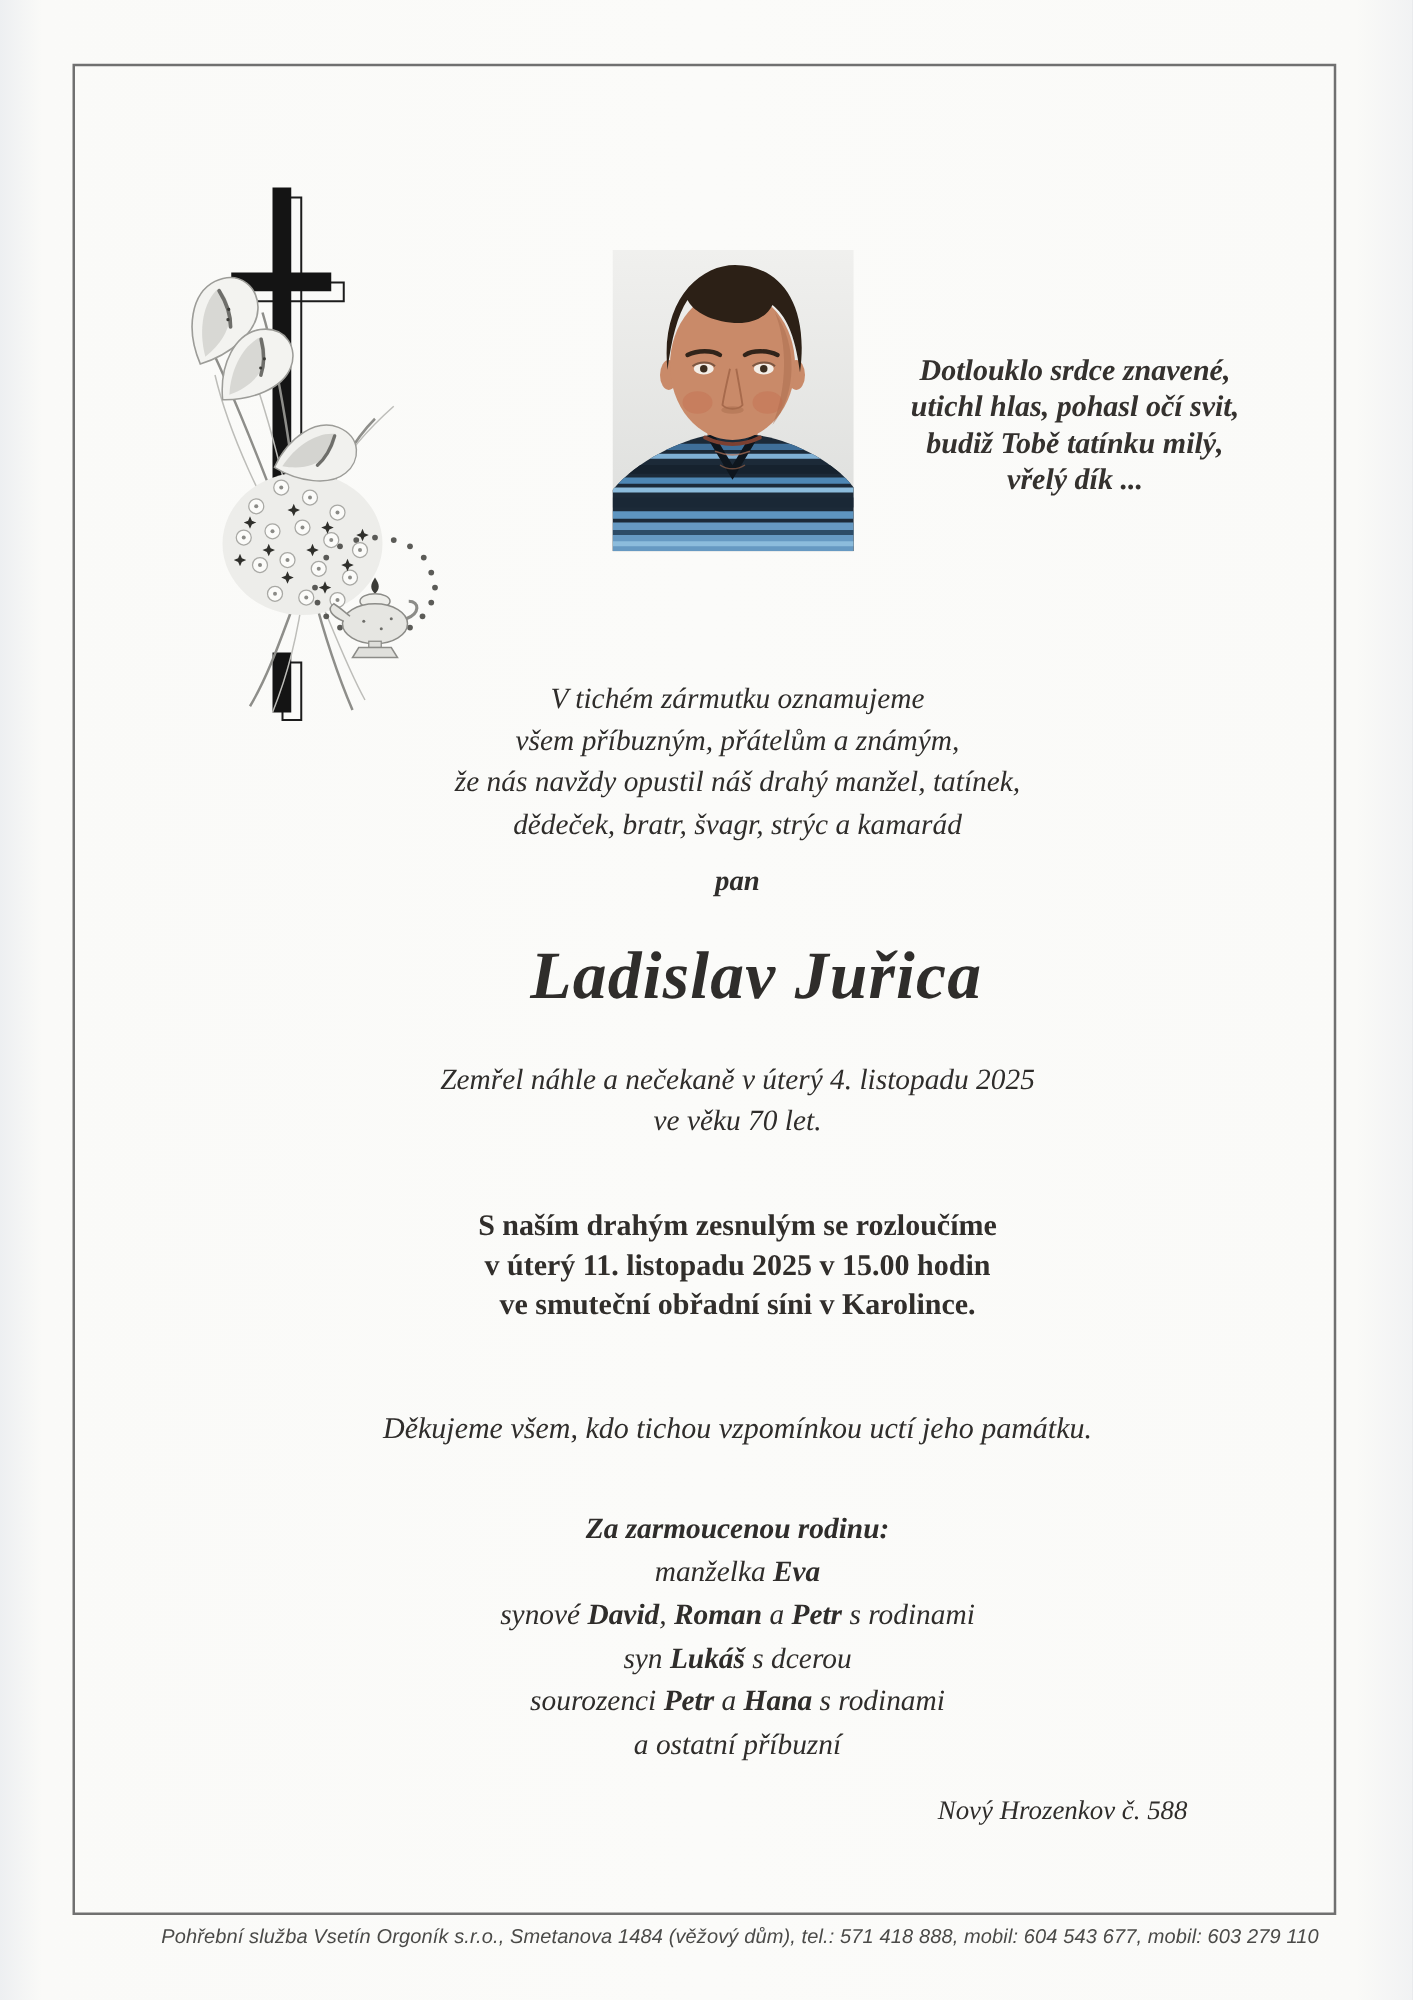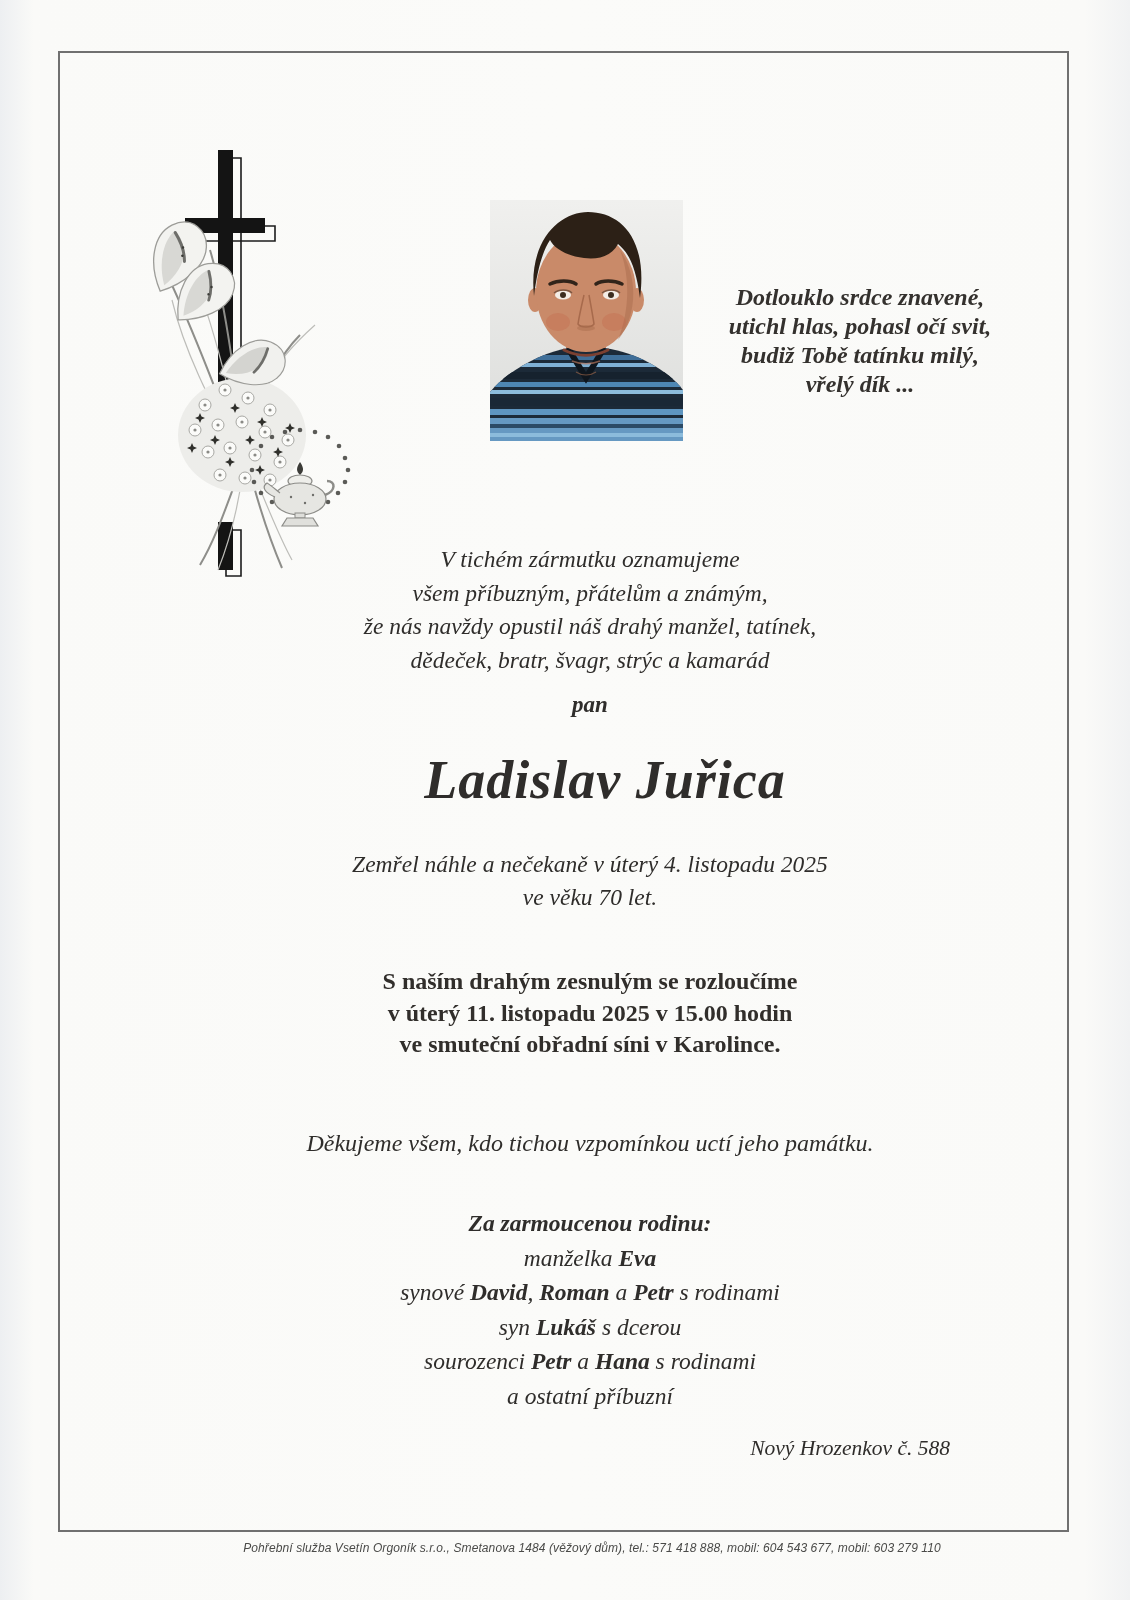--- a/index.html
+++ b/index.html
@@ -32,21 +32,21 @@
   .family{top:1206px;font-style:italic;font-size:23.5px;line-height:34.5px;}
   .family .heading{font-weight:bold;text-align:center;}
   .address{
     position:absolute;left:670px;top:1436px;width:280px;
     text-align:right;font-style:italic;font-size:21.5px;
   }
   .footer{
     position:absolute;left:0;right:0;top:1541px;
     padding-left:54px;text-align:center;
     font-family:"Liberation Sans", sans-serif;font-style:italic;
-    font-size:12px;color:#4a4a48;letter-spacing:0.1px;
+    font-size:16px;color:#4a4a48;letter-spacing:0.1px;
   }
   .illustration{position:absolute;left:130px;top:140px;width:230px;height:440px;}
   .photo{position:absolute;left:490px;top:200px;width:193px;height:241px;}
 </style>
 </head>
 <body>
 
 <div class="page">
   <div class="frame"></div>
 

